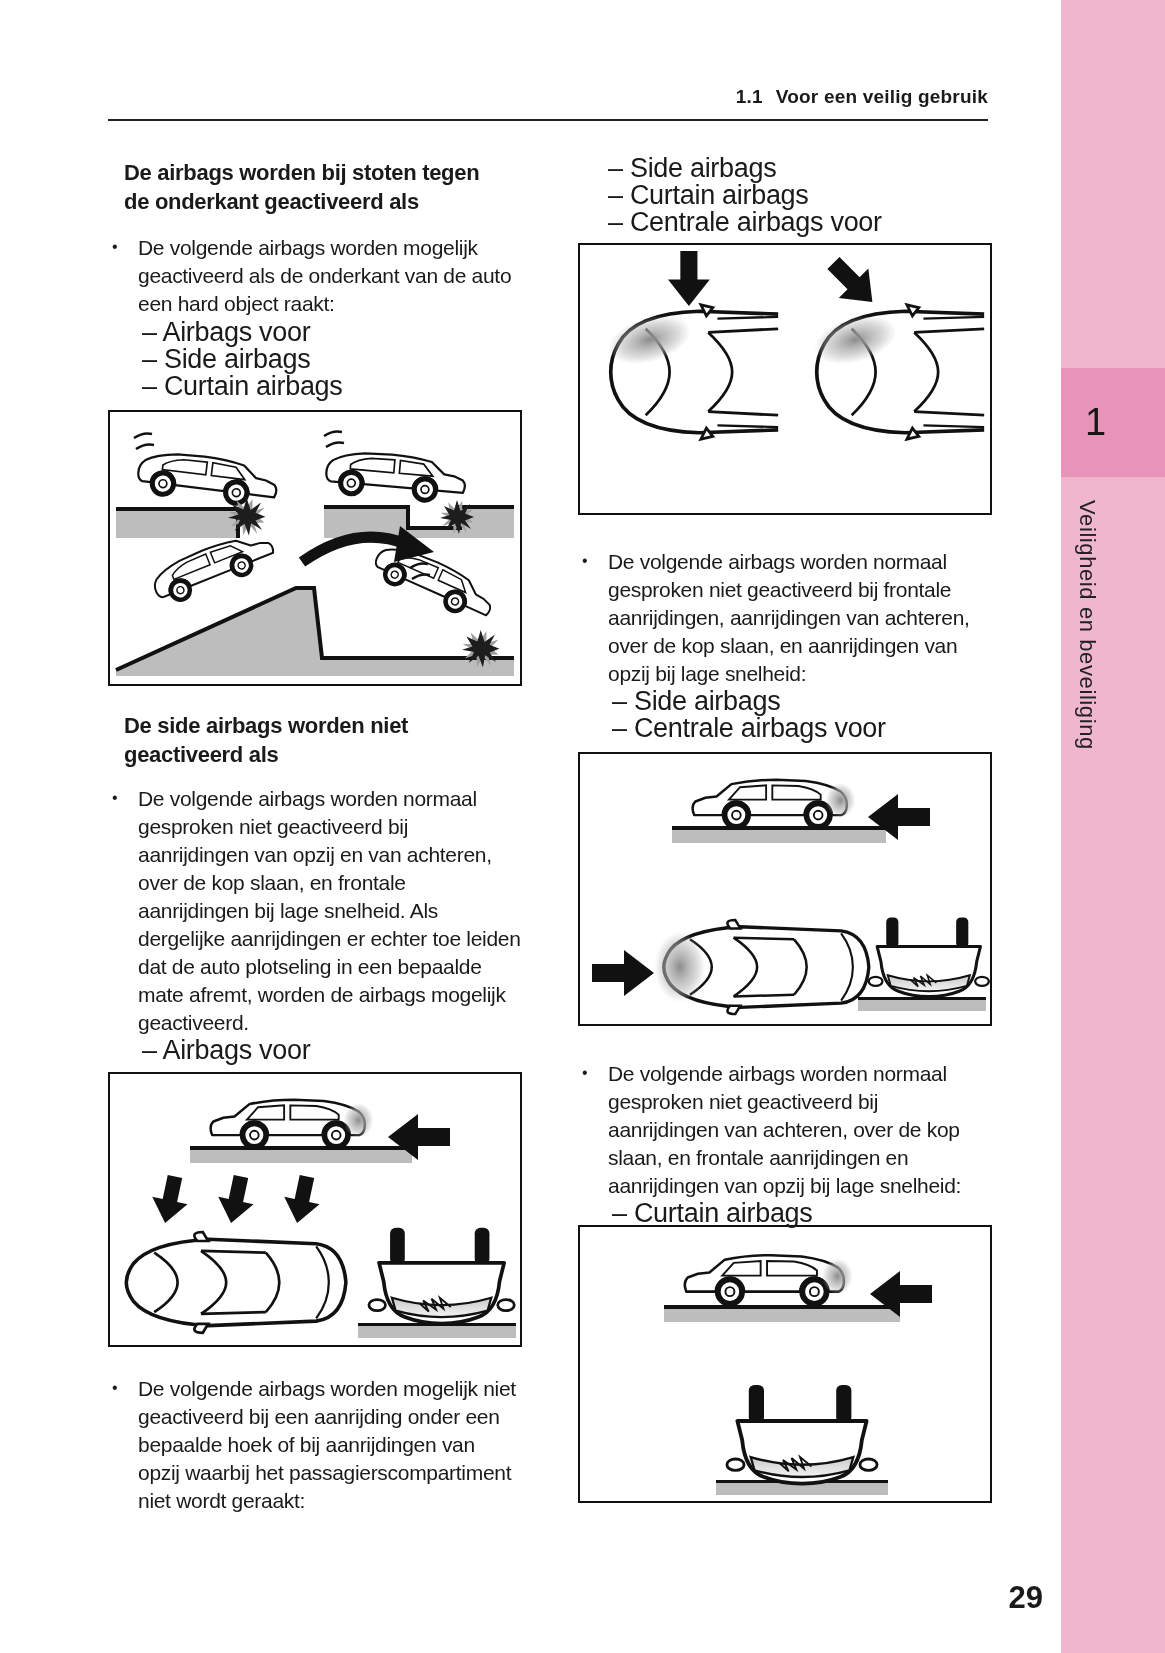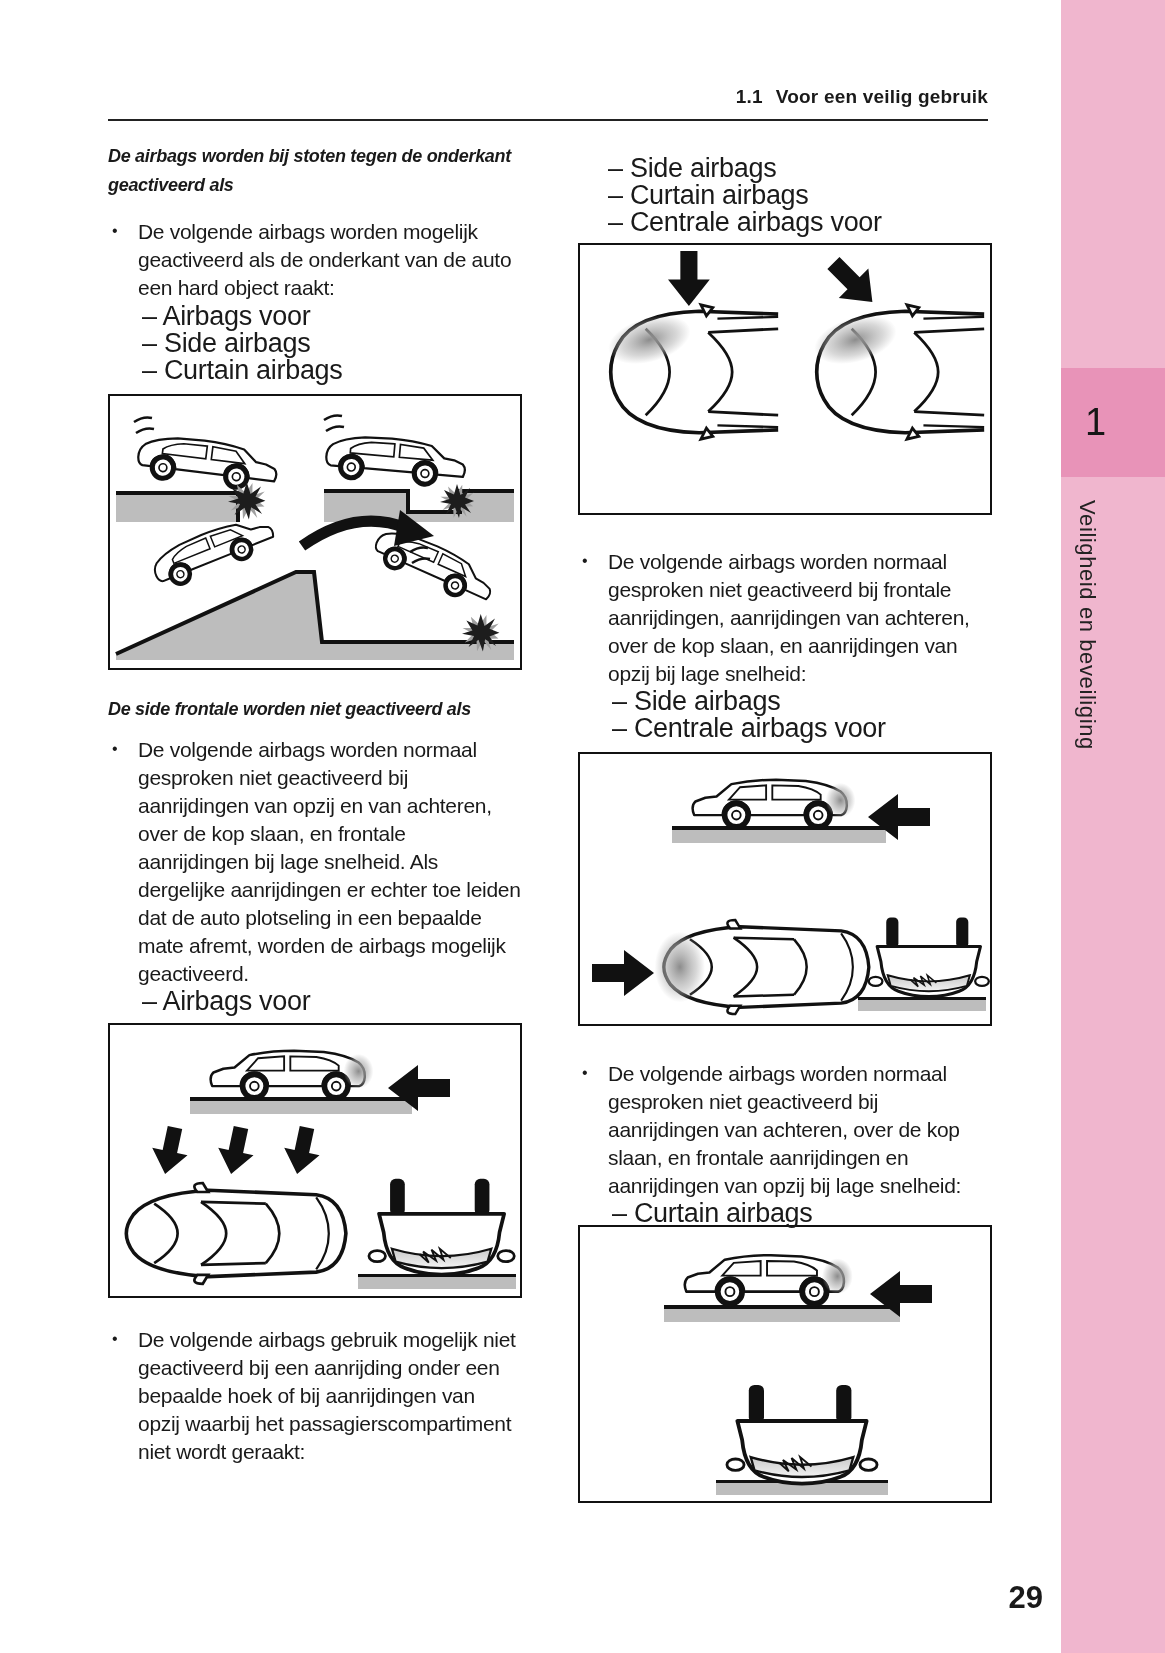--- a/index.html
+++ b/index.html
@@ -10,21 +10,21 @@
   .header-title { position:absolute; top:86px; left:108px; width:880px; text-align:right;
                   font-size:19px; font-weight:700; letter-spacing:0.2px; }
   .header-title .sec { margin-right:13px; }
   .header-rule { position:absolute; top:119px; left:108px; width:880px; height:2px; background:#222; }
 
   
   .col { position:absolute; width:414px; }
   .col-left  { left:108px; top:142px; }
   .col-right { left:578px; top:155px; }
 
-  .manual-heading { margin:0; font-size:18px; line-height:29px; font-weight:700; letter-spacing:-0.3px;font-style:italic; }
+  .manual-heading { margin:16px; font-size:22px; line-height:29px; font-weight:700; letter-spacing:-0.3px; }
   .bullet-para { position:relative; margin:0; padding-left:30px;
                  font-size:21px; line-height:28px; letter-spacing:-0.3px; }
   .bullet-para .bullet { position:absolute; left:4px; top:-1px; font-size:16px; }
   .dash-list { margin:0 0 0 34px; padding:0; list-style:none;
                font-size:27px; line-height:27px; letter-spacing:-0.3px; }
   .figure { border:2px solid #111; margin:0; background:#fff; }
   .figure svg { display:block; }
 
   .mt18 { margin-top:18px; } .mt1 { margin-top:1px; } .mt10 { margin-top:10px; }
   .mt25 { margin-top:25px; } .mt12 { margin-top:12px; } .mt0 { margin-top:0; }
@@ -177,21 +177,21 @@
         <polygon points="290,114 324,140 284,150" fill="#111"></polygon>
         <g transform="translate(300,156)">
             <use href="#vib"></use>
           </g>
         <g transform="translate(352,218) scale(0.55)">
             <use href="#star"></use>
           </g>
       </svg>
     </figure>
 
-    <h3 class="manual-heading mt25">De side frontale worden niet geactiveerd als</h3>
+    <h3 class="manual-heading mt25">De side airbags worden niet geactiveerd als</h3>
 
     <p class="bullet-para mt12">
       <span class="bullet">•</span>
       <span>De volgende airbags worden normaal gesproken niet geactiveerd bij aanrijdingen van opzij en van achteren, over de kop slaan, en frontale aanrijdingen bij lage snelheid. Als dergelijke aanrijdingen er echter toe leiden dat de auto plotseling in een bepaalde mate afremt, worden de airbags mogelijk geactiveerd.</span>
     </p>
     <ul class="dash-list mt0">
       <li>– Airbags voor</li>
     </ul>
 
     <figure class="figure mt8">
@@ -223,21 +223,21 @@
         <rect x="248" y="249" width="158" height="3" fill="#111"></rect>
         <rect x="248" y="252" width="158" height="12" fill="#bdbdbd"></rect>
         <g transform="translate(258,152) scale(0.92)">
             <use href="#car-flip"></use>
           </g>
       </svg>
     </figure>
 
     <p class="bullet-para mt28">
       <span class="bullet">•</span>
-      <span>De volgende airbags gebruik mogelijk niet geactiveerd bij een aanrijding onder een bepaalde hoek of bij aanrijdingen van opzij waarbij het passagierscompartiment niet wordt geraakt:</span>
+      <span>De volgende airbags worden mogelijk niet geactiveerd bij een aanrijding onder een bepaalde hoek of bij aanrijdingen van opzij waarbij het passagierscompartiment niet wordt geraakt:</span>
     </p>
   </div>
 
   <div class="col col-right">
 
     <ul class="dash-list" style="margin-left:30px">
       <li>– Side airbags</li>
       <li>– Curtain airbags</li>
       <li>– Centrale airbags voor</li>
     </ul>

